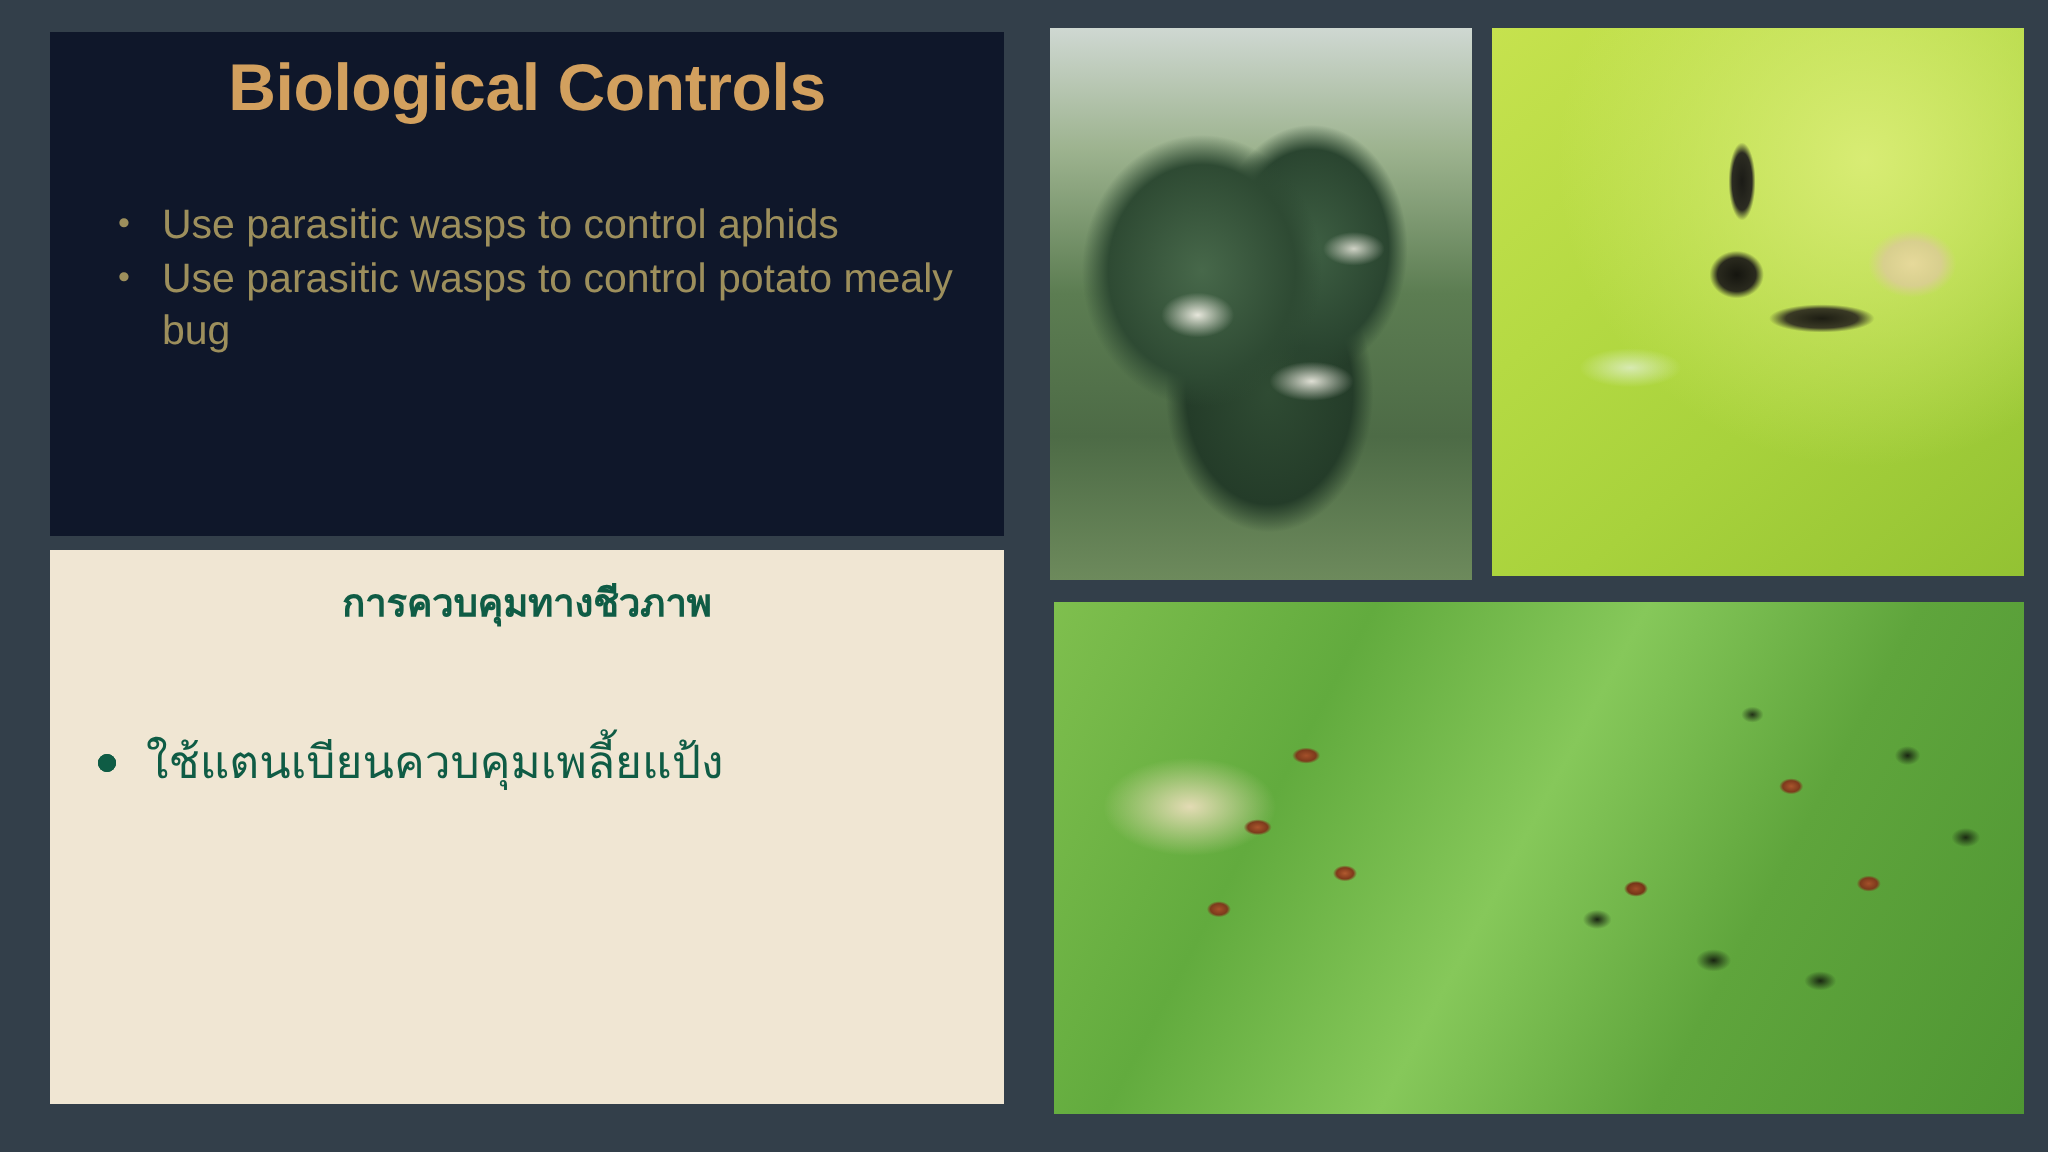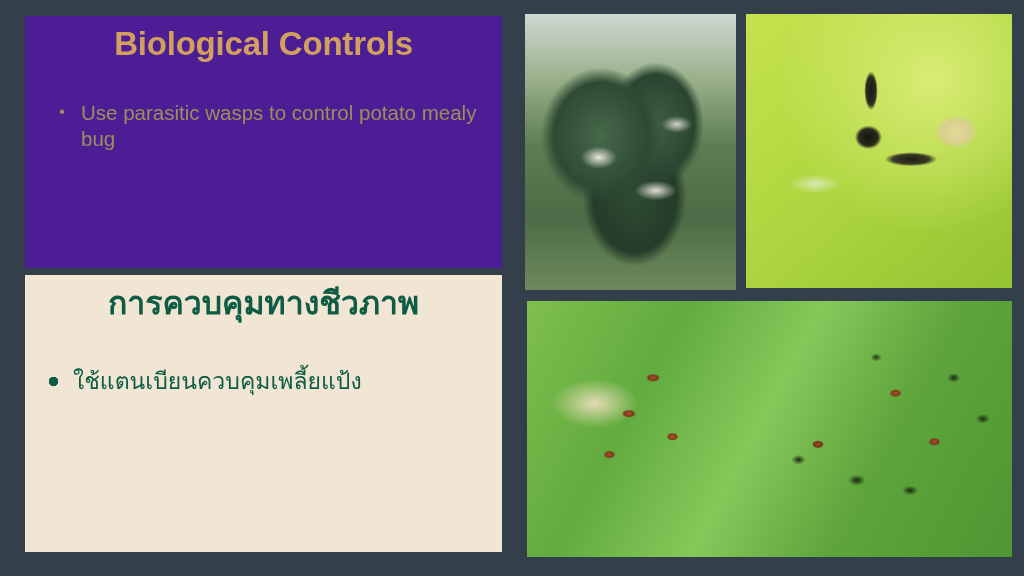--- a/index.html
+++ b/index.html
@@ -15,21 +15,21 @@
     font-family: "Liberation Sans", sans-serif;
   }
 
   
   #green-panel {
     position: absolute;
     left: 25px;
     top: 16px;
     width: 477px;
     height: 252px;
-    background: #4c1d95;
+    background: #0f172a;
     box-sizing: border-box;
     padding: 6px 14px 0 14px;
   }
   #slide-title {
     margin: 0;
     text-align: center;
     color: #d2a05e;
     font-size: 33px;
     font-weight: bold;
     line-height: 44px;
@@ -67,21 +67,21 @@
     width: 477px;
     height: 277px;
     background: #f0e6d3;
     box-sizing: border-box;
     padding: 8px 10px 0 10px;
   }
   #thai-title {
     margin: 0;
     text-align: center;
     color: #0f5c45;
-    font-size: 32px;
+    font-size: 19px;
     font-weight: bold;
     line-height: 40px;
     white-space: nowrap;
   }
   #th-bullets {
     list-style: none;
     margin: 34px 0 0 0;
     padding: 0 0 0 12px;
   }
   #th-bullets li {
@@ -150,20 +150,21 @@
       linear-gradient(118deg, #7fbf4e 0%, #62ab3e 26%, #86c85a 48%, #5fa53c 70%, #4f9633 100%);
   }
 </style>
 </head>
 <body>
 
 <div id="green-panel">
   <h1 id="slide-title">Biological Controls</h1>
 
   <ul id="en-bullets">
+    <li>Use parasitic wasps to control aphids</li>
     <li>Use parasitic wasps to control potato mealy bug</li>
   </ul>
 </div>
 
 <div id="cream-panel">
   <h2 id="thai-title">การควบคุมทางชีวภาพ</h2>
 
   <ul id="th-bullets">
     <li>
       <span class="th-dot"></span>

